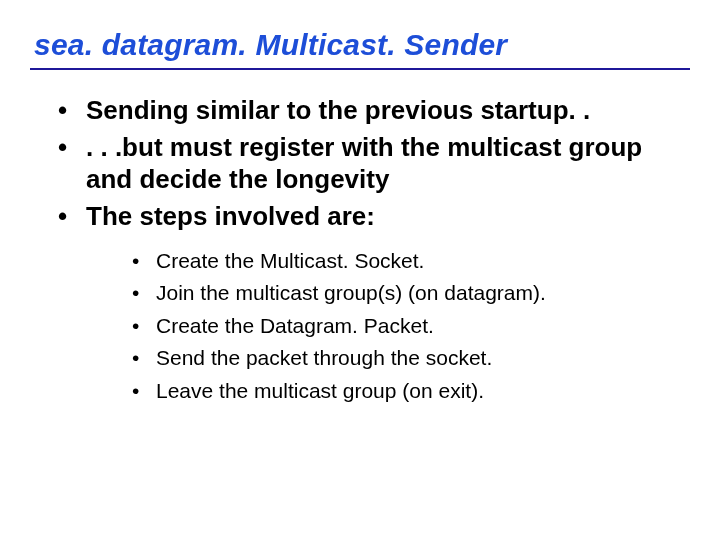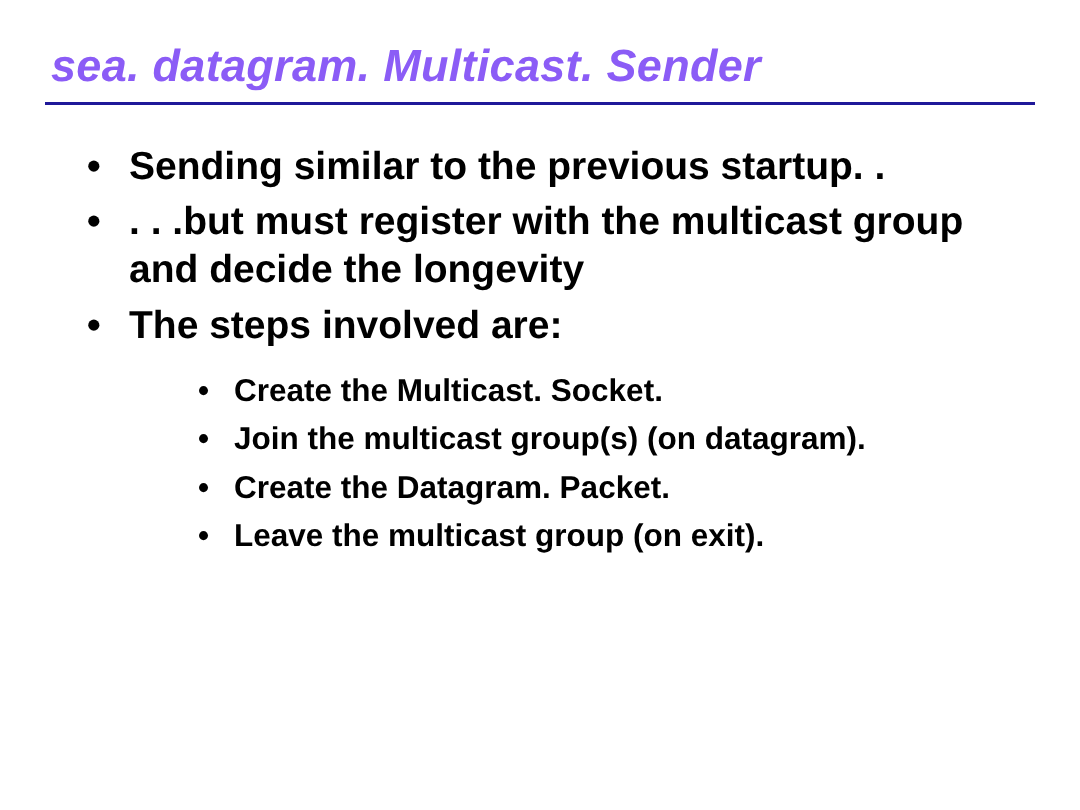--- a/index.html
+++ b/index.html
@@ -14,21 +14,21 @@
   .slide {
     box-sizing: border-box;
     width: 720px;
     height: 540px;
     padding: 28px 30px 30px 30px;
   }
   .title {
     font-size: 30px;
     font-weight: bold;
     font-style: italic;
-    color: #8b5cf6;
+    color: #1d4ed8;
     margin: 0 0 6px 4px;
     letter-spacing: 0.2px;
   }
   .rule {
     border: none;
     border-top: 2px solid #1f1899;
     margin: 0 0 24px 0;
     width: 660px;
   }
   ul.level1 {
@@ -49,21 +49,21 @@
     position: absolute;
     left: 0;
     top: 0;
     font-weight: bold;
   }
   ul.level2 {
     list-style: none;
     margin: 14px 0 0 0;
     padding: 0 0 0 46px;
     font-size: 21px;
-    font-weight: bold;
+    font-weight: normal;
     line-height: 1.45;
   }
   ul.level2 > li {
     position: relative;
     padding-left: 24px;
     margin-bottom: 2px;
   }
   ul.level2 > li::before {
     content: "•";
     position: absolute;
@@ -79,17 +79,18 @@
   <hr class="rule">
   <ul class="level1">
     <li>Sending similar to the previous startup. .</li>
     <li>. . .but must register with the multicast group and decide the longevity</li>
     <li>
       <span>The steps involved are:</span>
       <ul class="level2">
         <li>Create the Multicast. Socket.</li>
         <li>Join the multicast group(s) (on datagram).</li>
         <li>Create the Datagram. Packet.</li>
+        <li>Send the packet through the socket.</li>
         <li>Leave the multicast group (on exit).</li>
       </ul>
     </li>
   </ul>
 </div>
 
 </body></html>

